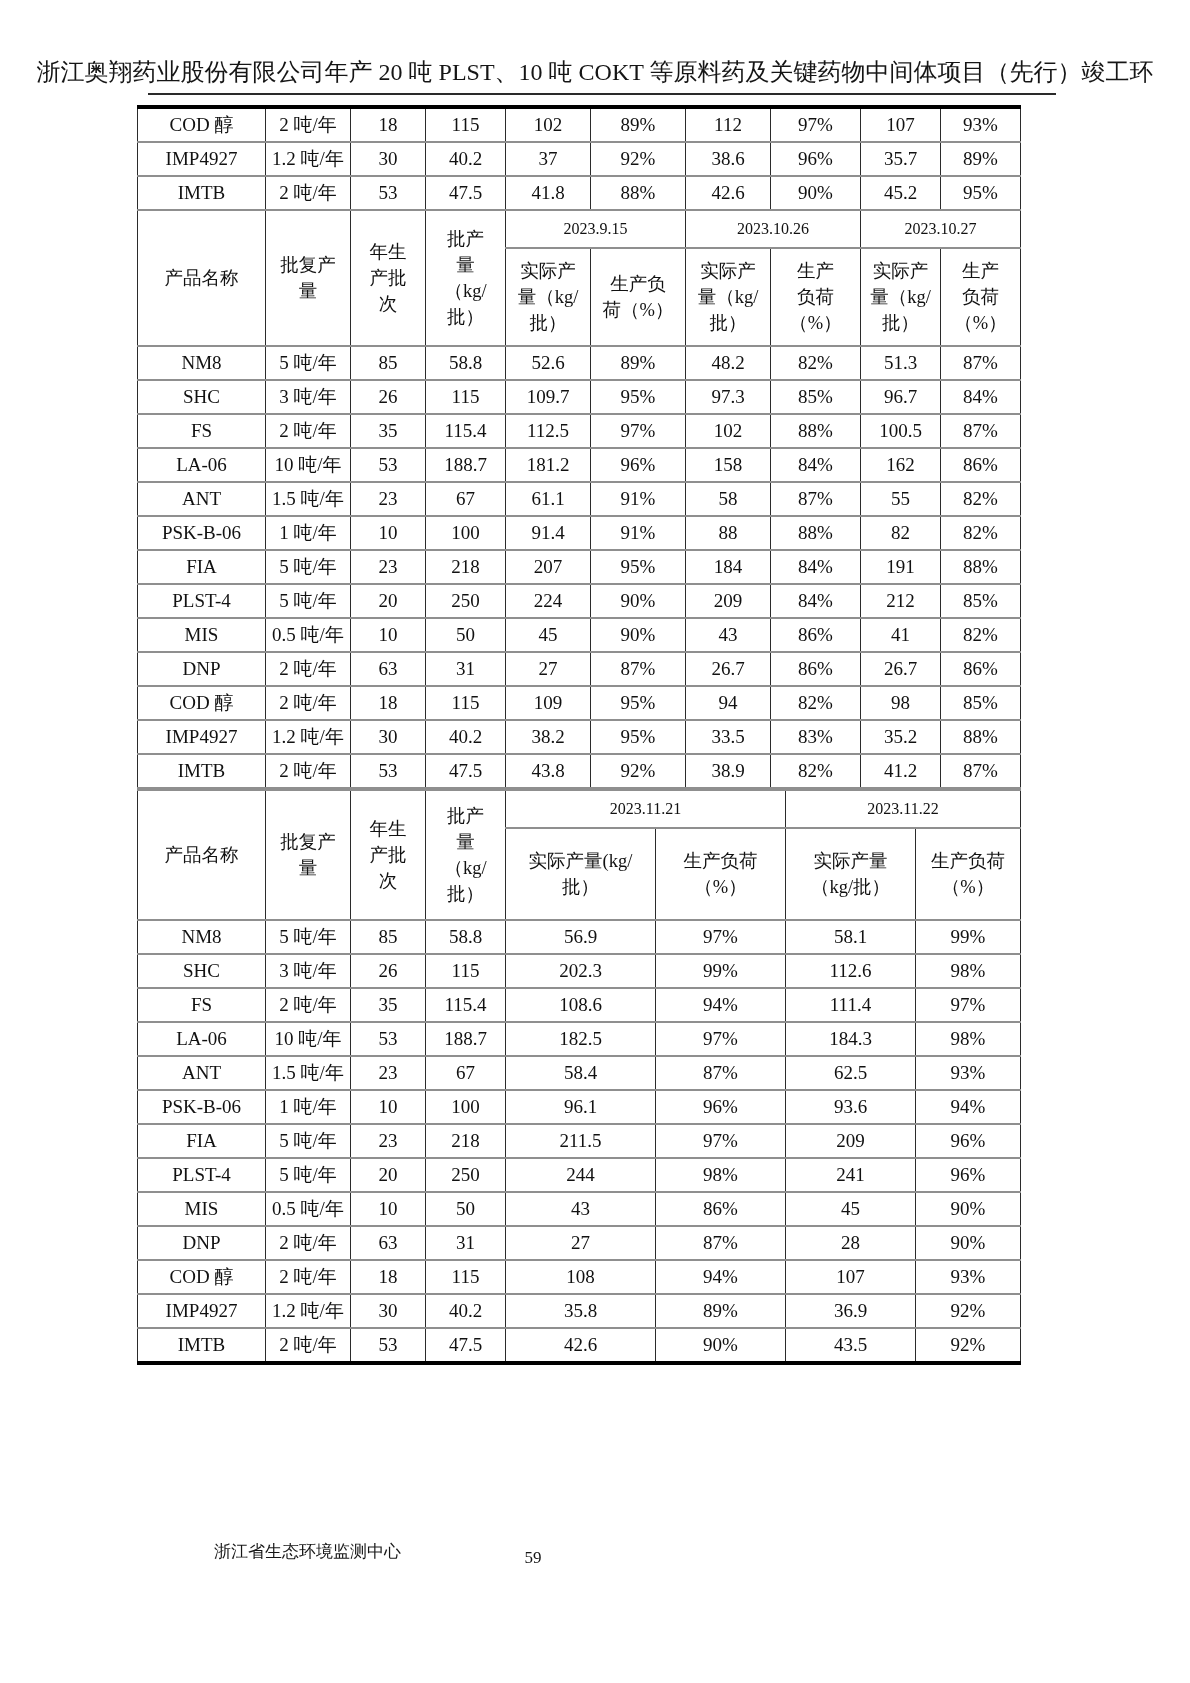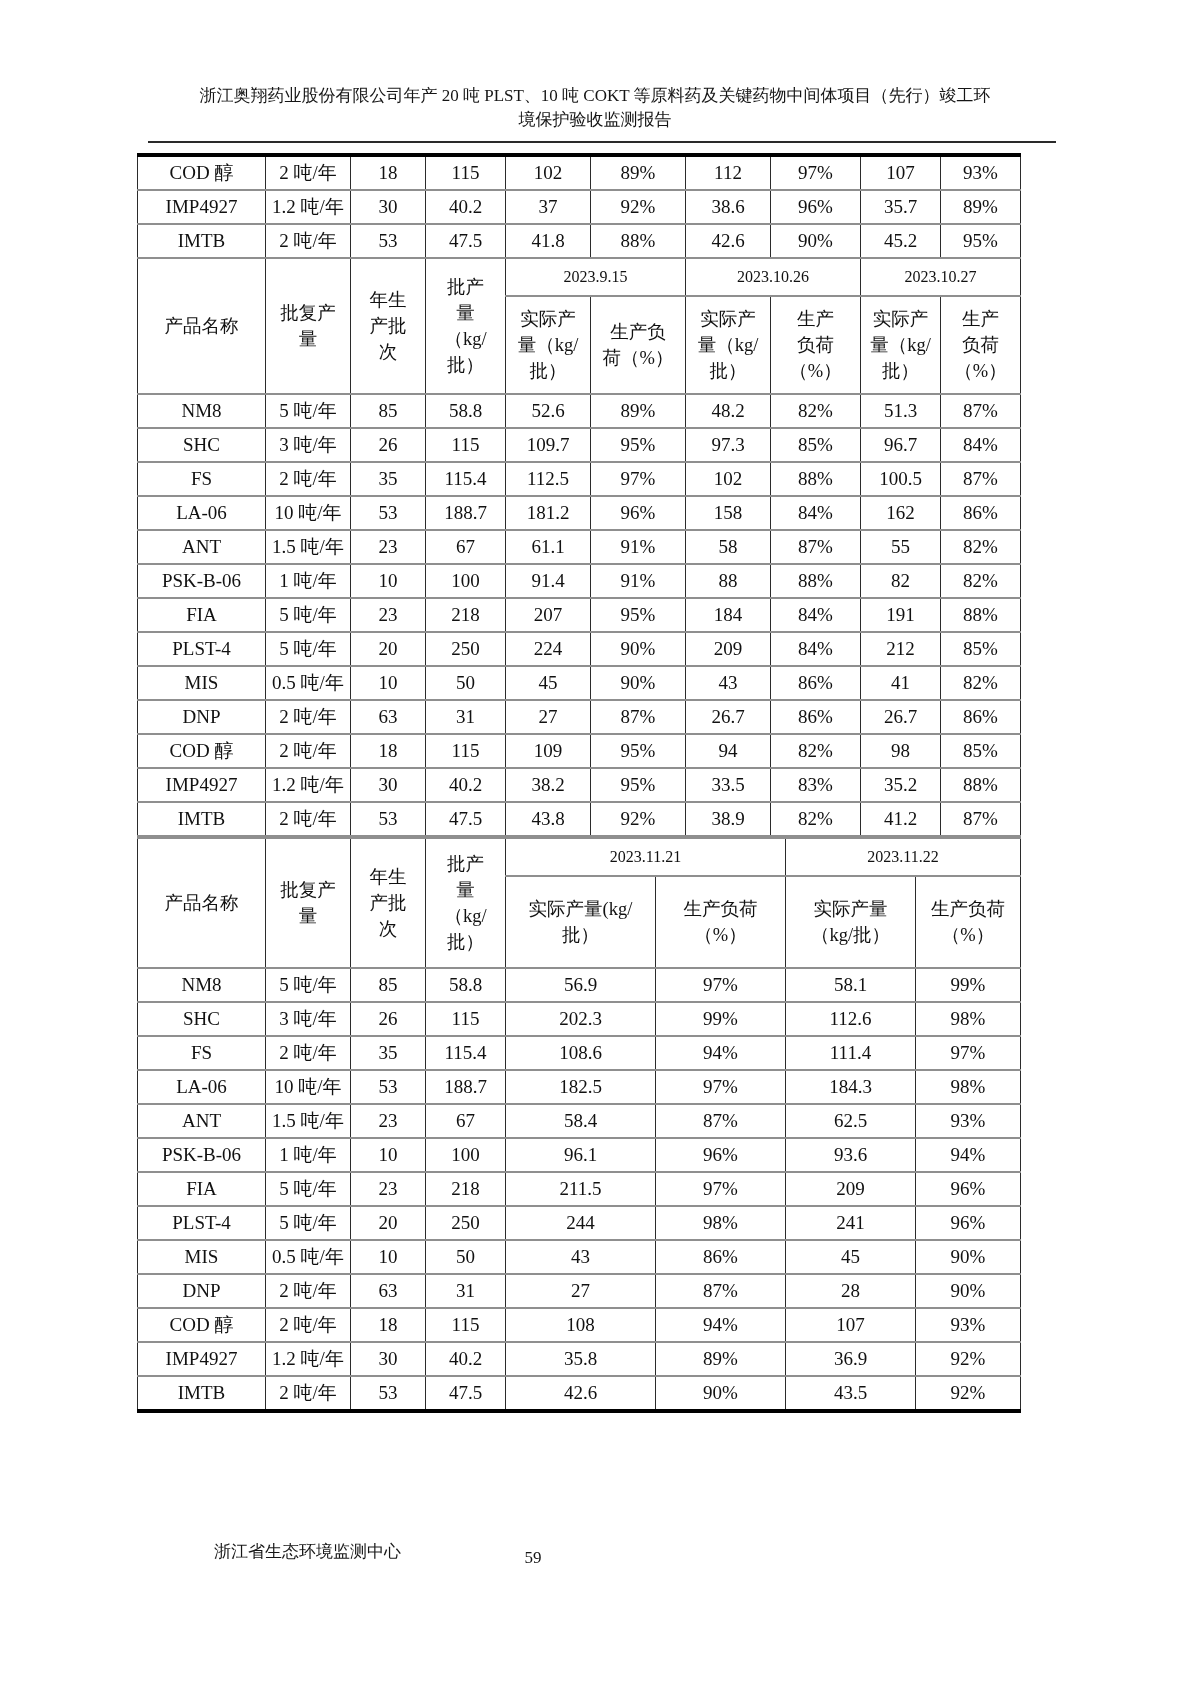--- a/index.html
+++ b/index.html
@@ -7,23 +7,23 @@
     position: relative;
     width: 1190px;
     height: 1683px;
     margin: 0 auto;
     background: #ffffff;
     font-family: "Liberation Serif", "DejaVu Serif", serif;
     color: #111;
     overflow: hidden;
   }
   .doc-header {
-    padding-top: 84px;
+    padding-top: 60px;
     text-align: center;
-    font-size: 17px;
+    font-size: 24px;
     line-height: 24px;
     color: #151515;
   }
   .header-rule {
     margin: 9px 0 0 148px;
     width: 908px;
     border-top: 2px solid #2a2a2a;
   }
   .tbl-wrap { margin: 10px 0 0 137px; width: 883px; }
   table {
@@ -65,21 +65,20 @@
   .footer .org { position: absolute; left: 214px; top: 0; }
   .footer .pagenum { position: absolute; left: 50%; transform: translateX(-50%); top: 8px; margin-left: 24px; }
 </style>
 </head>
 <body>
 
 <div class="page">
 
   <div class="doc-header">
     <div>浙江奥翔药业股份有限公司年产 20 吨 PLST、10 吨 COKT 等原料药及关键药物中间体项目（先行）竣工环</div>
-    <div>境保护验收监测报告</div>
   </div>
 
   <div class="header-rule"></div>
 
   <div class="tbl-wrap">
 
     <table class="part1">
       <colgroup>
         <col style="width:128px">
           <col style="width:85px">

